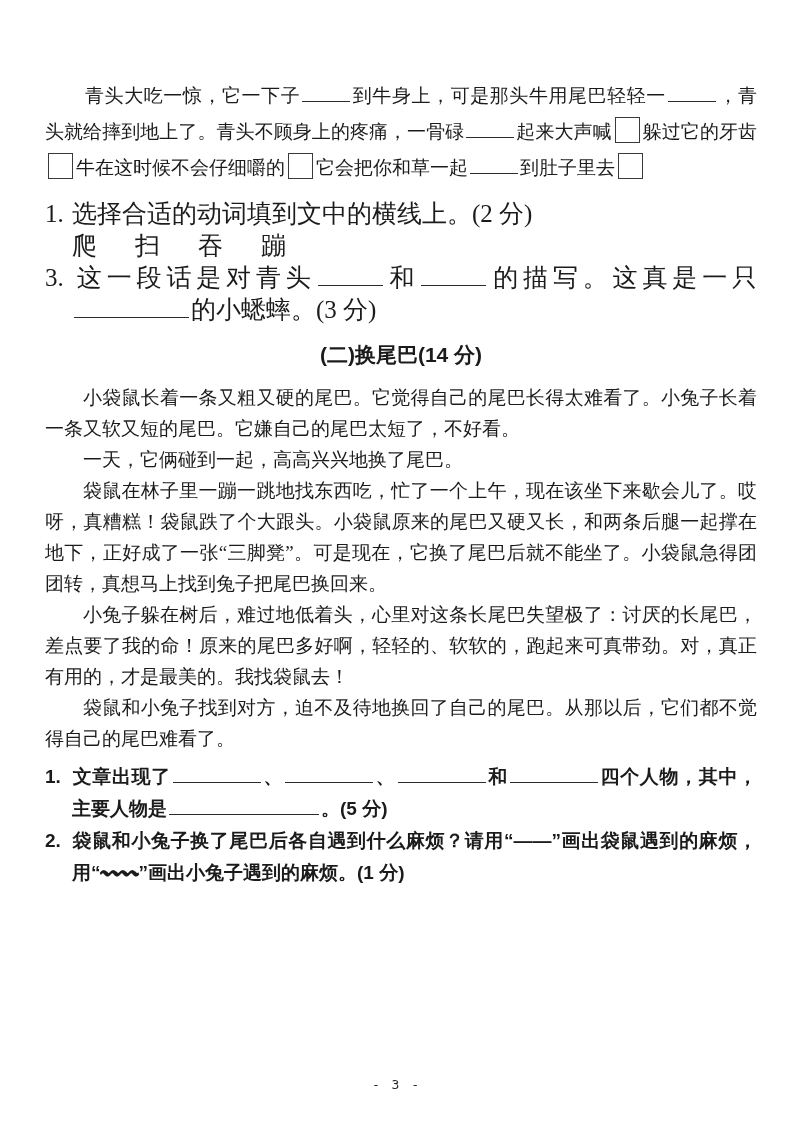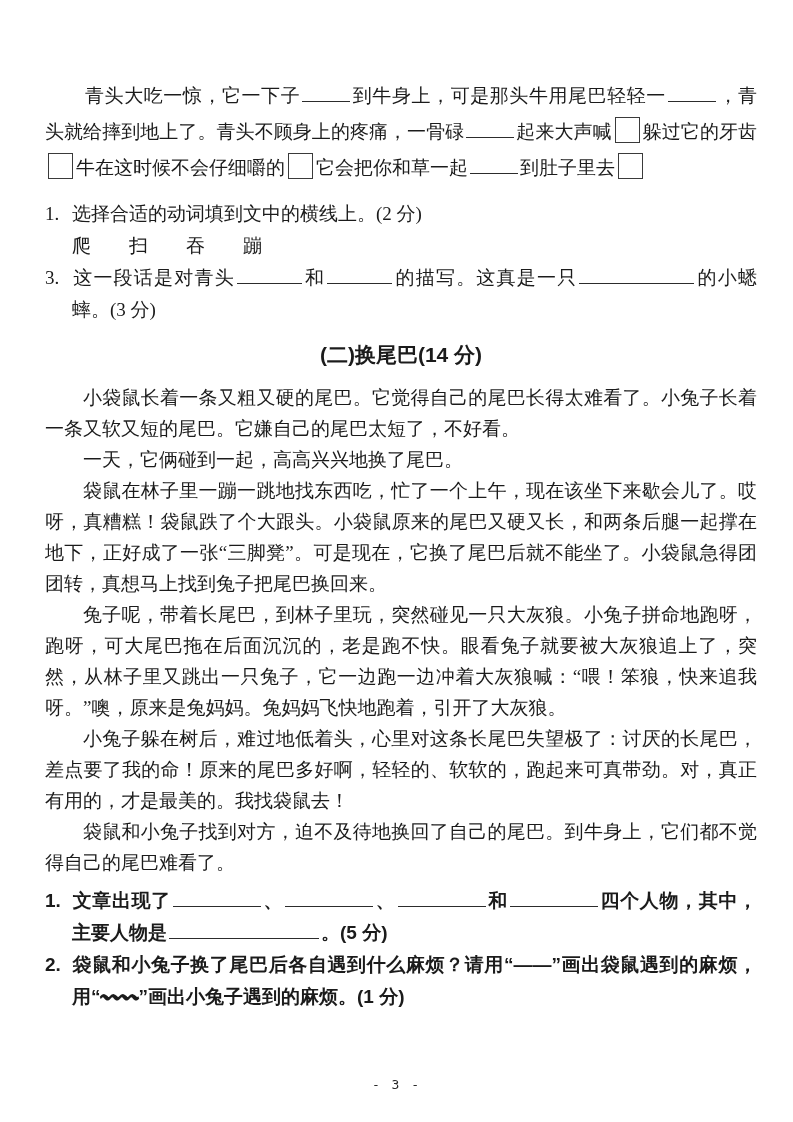--- a/index.html
+++ b/index.html
@@ -43,21 +43,21 @@
   .pbox {
     display: inline-block;
     width: 25px;
     height: 26px;
     border: 1.2px solid #3a3a3a;
     vertical-align: -5px;
     margin: 0 3px;
     background: #fff;
   }
   
-  .qlist { font-size: 19px; line-height: 32px; margin: 0; }
+  .qlist { font-size: 25px; line-height: 32px; margin: 0; }
   .q {
     padding-left: 27px;
     text-indent: -27px;
     margin: 0;
     text-align: justify;
   }
   .qnum { display: inline-block; width: 27px; text-indent: 0; }
   .wordbank { padding-left: 27px; line-height: 32px; }
   .wordbank .wb { display: inline-block; margin-right: 38px; }
   
@@ -111,23 +111,22 @@
       </div>
       <p class="q"><span class="qnum">3.</span><span>这一段话是对青头</span><span class="blank w65"></span><span>和</span><span class="blank w65"></span><span>的描写。这真是一只</span><span class="blank w115"></span><span>的小蟋蟀。(3 分)</span></p>
     </div>
 
     <h2 class="sec-title">(二)换尾巴(14 分)</h2>
 
     <div>
       <p class="para">小袋鼠长着一条又粗又硬的尾巴。它觉得自己的尾巴长得太难看了。小兔子长着一条又软又短的尾巴。它嫌自己的尾巴太短了，不好看。</p>
       <p class="para">一天，它俩碰到一起，高高兴兴地换了尾巴。</p>
       <p class="para">袋鼠在林子里一蹦一跳地找东西吃，忙了一个上午，现在该坐下来歇会儿了。哎呀，真糟糕！袋鼠跌了个大跟头。小袋鼠原来的尾巴又硬又长，和两条后腿一起撑在地下，正好成了一张“三脚凳”。可是现在，它换了尾巴后就不能坐了。小袋鼠急得团团转，真想马上找到兔子把尾巴换回来。</p>
-      <p class="para">兔子呢，带着长尾巴，到林子里玩，突然碰见一只大灰狼。小兔子拼命地跑呀，跑呀，可大尾巴拖在后面沉沉的，老是跑不快。眼看兔子就要被大灰狼追上了，突然，从林子里又跳出一只兔子，它一边跑一边冲着大灰狼喊：“喂！笨狼，快来追我呀。”噢，原来是兔妈妈。兔妈妈飞快地跑着，引开了大灰狼。</p>
       <p class="para">小兔子躲在树后，难过地低着头，心里对这条长尾巴失望极了：讨厌的长尾巴，差点要了我的命！原来的尾巴多好啊，轻轻的、软软的，跑起来可真带劲。对，真正有用的，才是最美的。我找袋鼠去！</p>
-      <p class="para">袋鼠和小兔子找到对方，迫不及待地换回了自己的尾巴。到牛身上，它们都不觉得自己的尾巴难看了。</p>
+      <p class="para">袋鼠和小兔子找到对方，迫不及待地换回了自己的尾巴。从那以后，它们都不觉得自己的尾巴难看了。</p>
     </div>
 
     <div class="qlist2">
       <p class="q"><span class="qnum">1.</span><span>文章出现了</span><span class="blank w88"></span><span>、</span><span class="blank w88"></span><span>、</span><span class="blank w88"></span><span>和</span><span class="blank w88"></span><span>四个人物，其中，主要人物是</span><span class="blank w150"></span><span>。(5 分)</span></p>
       <p class="q"><span class="qnum">2.</span><span>袋鼠和小兔子换了尾巴后各自遇到什么麻烦？请用“——”画出袋鼠遇到的麻烦，用“〰〰”画出小兔子遇到的麻烦。(1 分)</span></p>
     </div>
 
   </div>
 
   <div class="footer">- 3 -</div>

